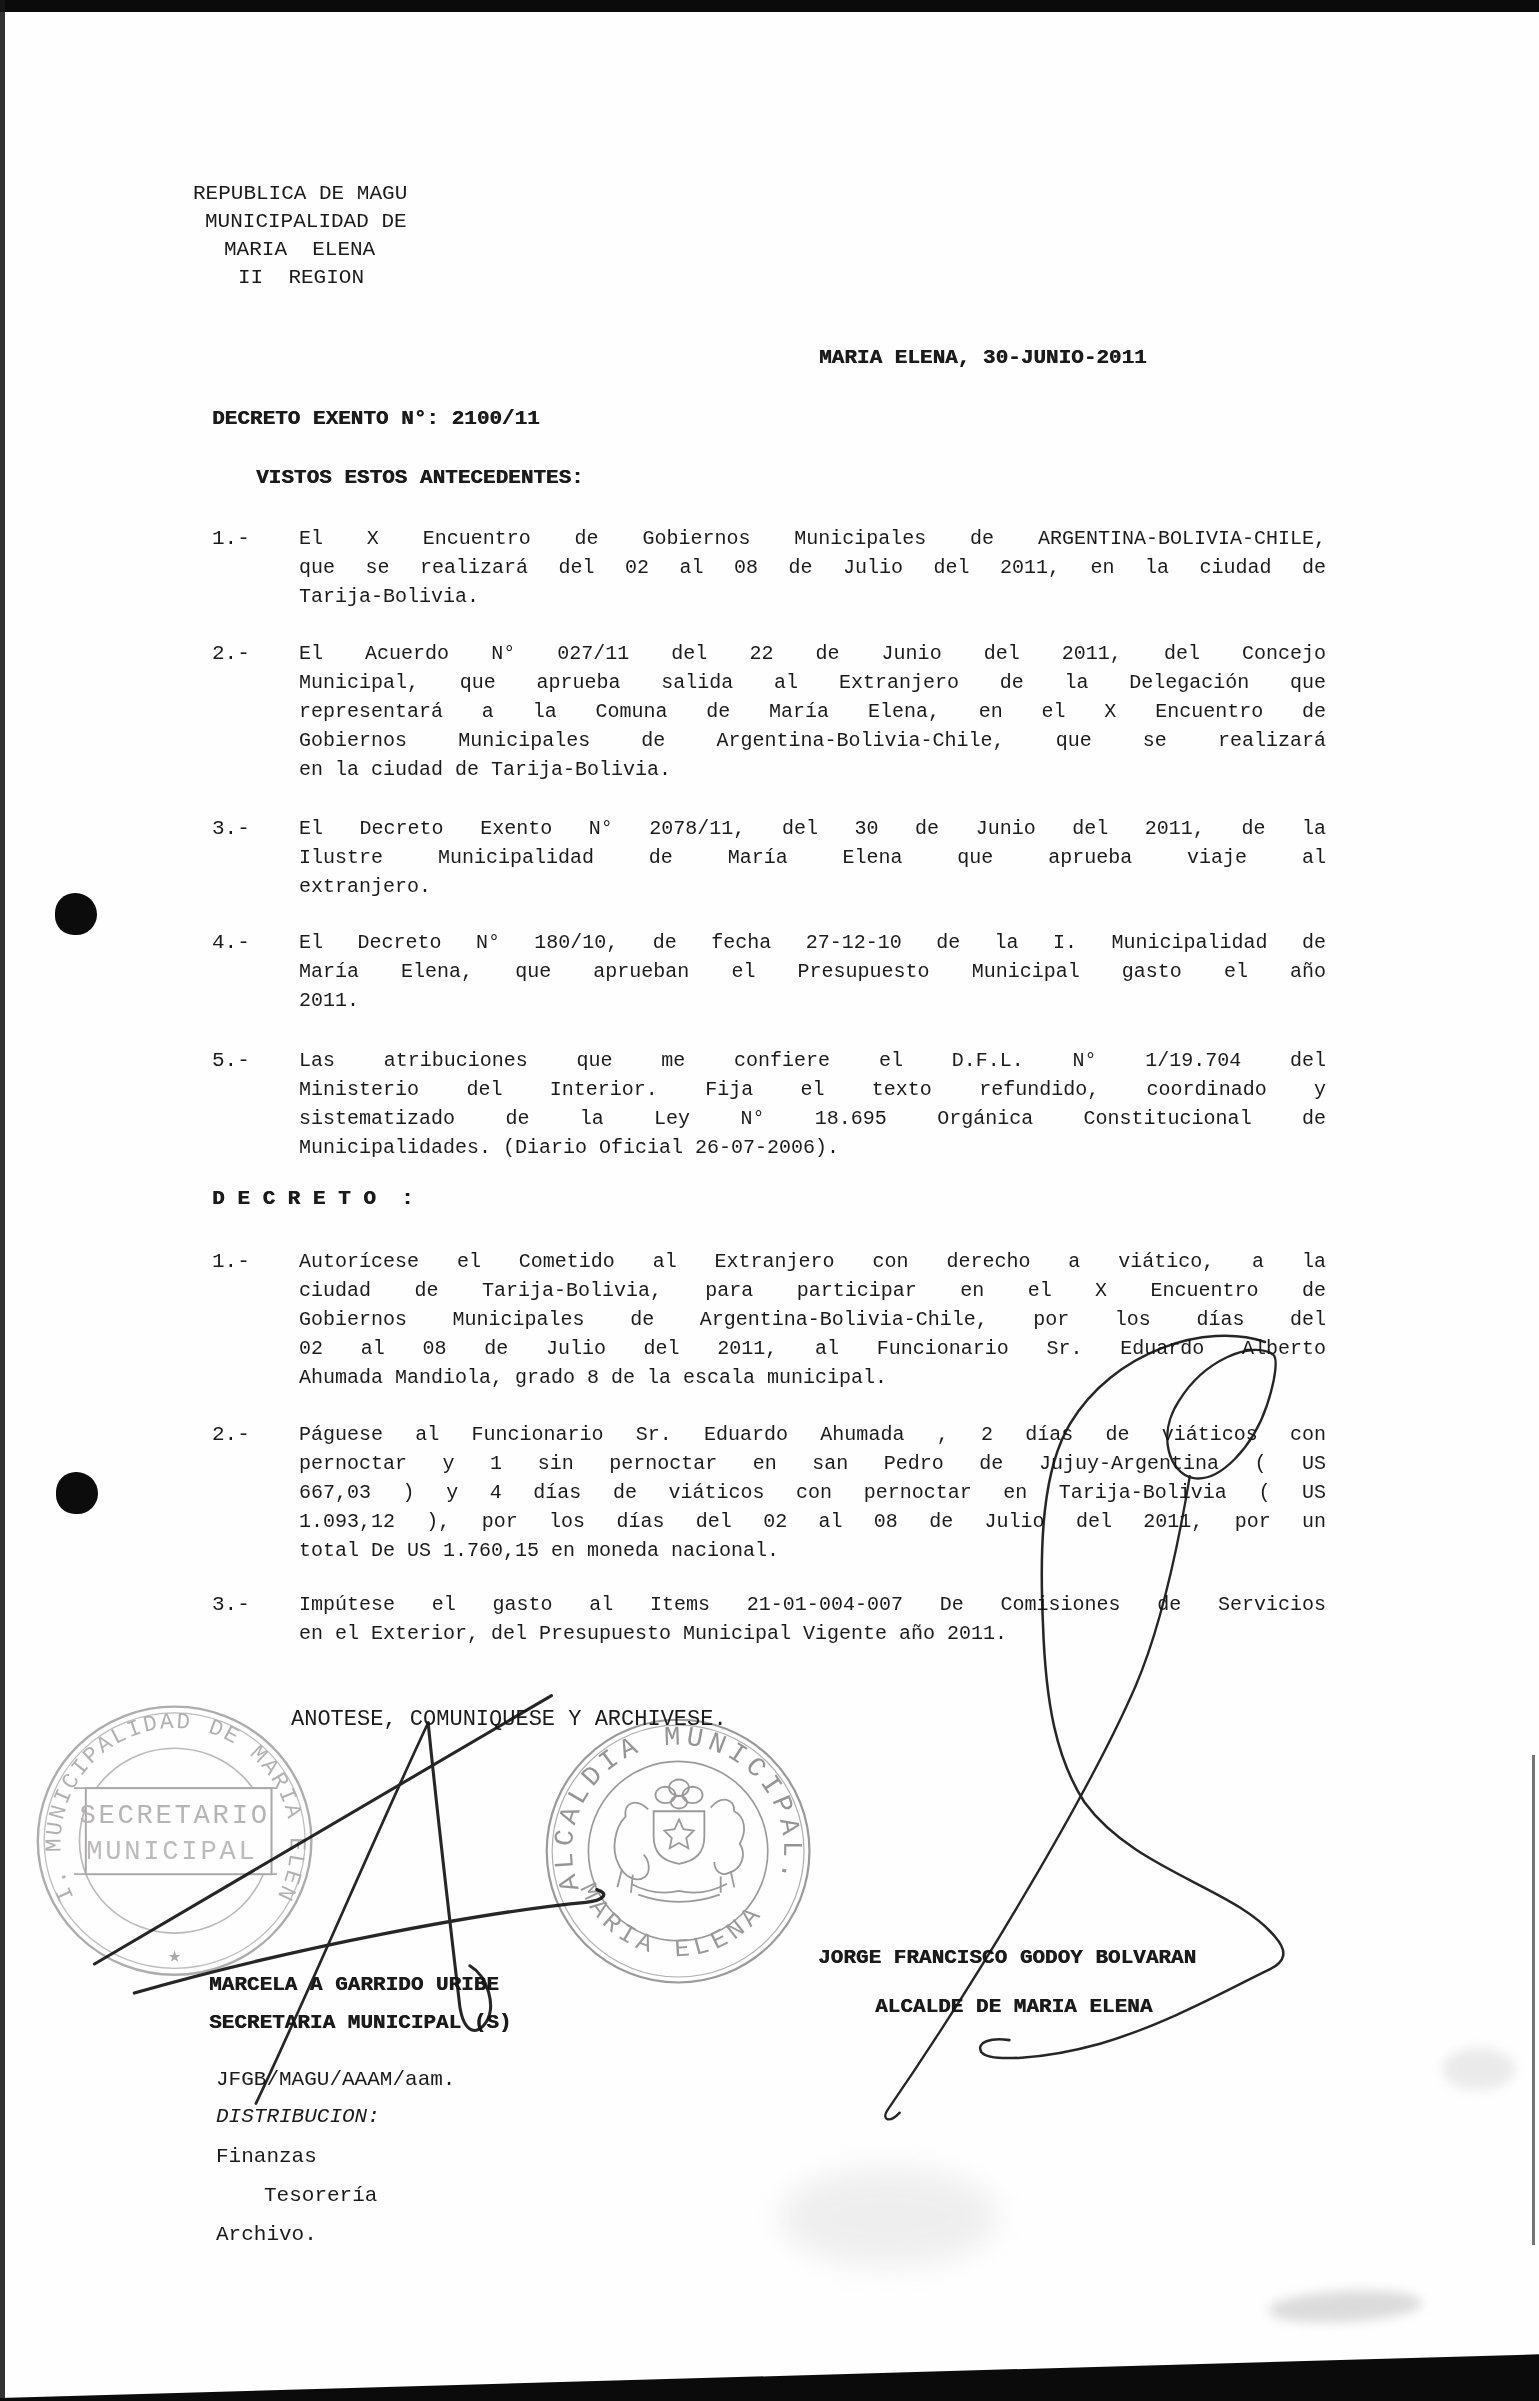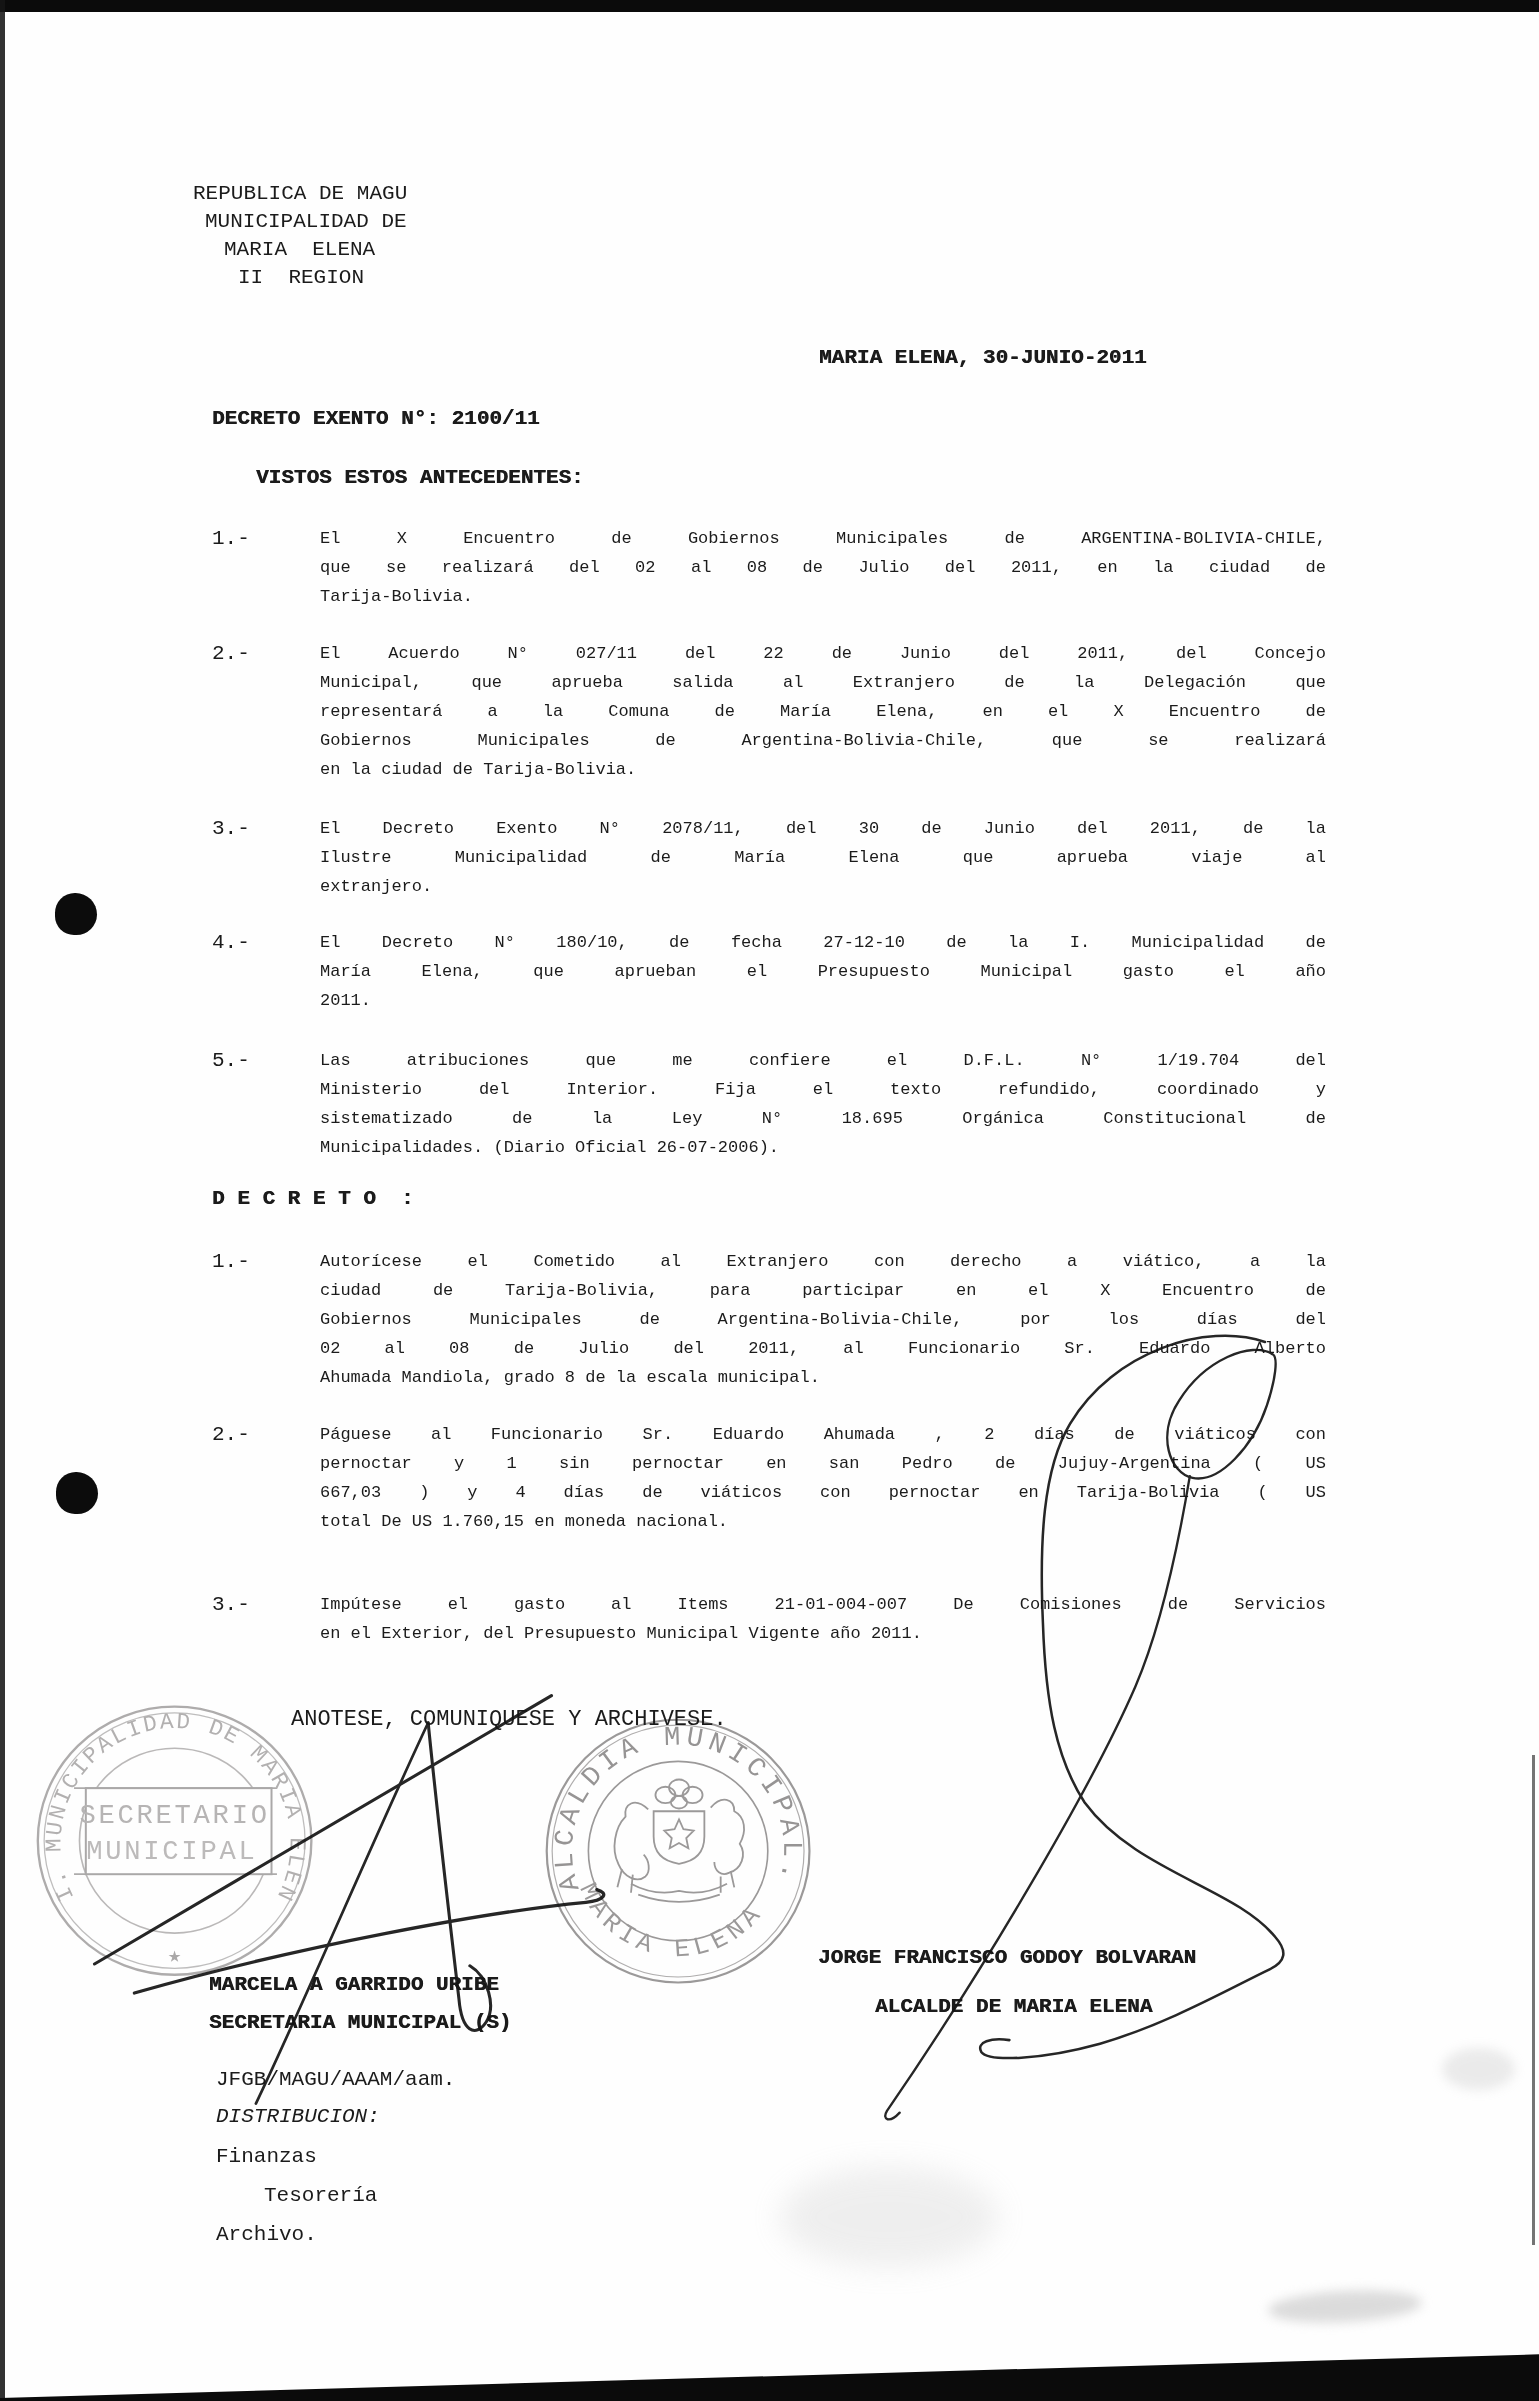--- a/index.html
+++ b/index.html
@@ -4,21 +4,21 @@
 <style>
   html,body{margin:0;padding:0;background:#4a4a4a;}
   .page{
     position:relative;width:1540px;height:2401px;background:#fefefe;overflow:hidden;
     font-family:"Liberation Mono","DejaVu Sans Mono",monospace;color:#1b1b1b;
   }
   .abs{position:absolute;}
   .t{font-size:21px;line-height:29px;white-space:pre;}
   .b{font-weight:bold;text-shadow:0.5px 0 currentColor;}
   .para{position:absolute;width:1027px;}
-  .ln{height:29px;line-height:29px;font-size:17px;margin-left:21px;}
+  .ln{height:29px;line-height:29px;font-size:20px;}
   .jl{text-align:justify;text-align-last:justify;}
   .num{position:absolute;font-size:21px;line-height:29px;}
   
   .edge-top{position:absolute;left:0;top:0;width:100%;height:11.8px;background:#0b0b0b;}
   .edge-left{position:absolute;left:0;top:0;width:4.5px;height:2401px;background:#161616;opacity:.88;}
   .edge-right{position:absolute;left:1532px;top:1755px;width:2.7px;height:490px;background:#2a2a2a;opacity:.65;}
   .edge-bottom{position:absolute;left:0;top:2347px;width:1540px;height:54px;background:#0b0b0b;
     clip-path:polygon(0 51px,1540px 7.3px,1540px 54px,0 54px);}
   .punch{position:absolute;width:42px;height:42px;background:#0c0c0c;border-radius:48% 52% 50% 46%;}
   .smudge{position:absolute;background:#b9b9b9;border-radius:50%;filter:blur(5.4px);}
@@ -146,20 +146,21 @@
         <div class="ln jl">Gobiernos Municipales de Argentina-Bolivia-Chile, por los días del</div>
         <div class="ln jl">02 al 08 de Julio del 2011, al Funcionario Sr. Eduardo Alberto</div>
         <div class="ln">Ahumada Mandiola,  grado 8 de la escala municipal.</div>
       </div>
 
     <div class="num" style="left:212px;top:1420px;">2.-</div>
     <div class="para" style="left:299px;top:1420px;">
         <div class="ln jl">Páguese al Funcionario Sr. Eduardo Ahumada , 2 días de viáticos con</div>
         <div class="ln jl">pernoctar y 1 sin pernoctar en san Pedro de Jujuy-Argentina ( US</div>
         <div class="ln jl">667,03 ) y 4 días de viáticos con pernoctar en Tarija-Bolivia ( US</div>
+        <div class="ln jl">1.093,12 ), por los días del 02 al 08 de Julio del 2011, por un</div>
         <div class="ln">total De US 1.760,15 en moneda nacional.</div>
       </div>
 
     <div class="num" style="left:212px;top:1590px;">3.-</div>
     <div class="para" style="left:299px;top:1590px;">
         <div class="ln jl">Impútese el gasto al Items 21-01-004-007 De Comisiones de Servicios</div>
         <div class="ln">en el Exterior, del Presupuesto Municipal Vigente año 2011.</div>
       </div>
   </div>
 

